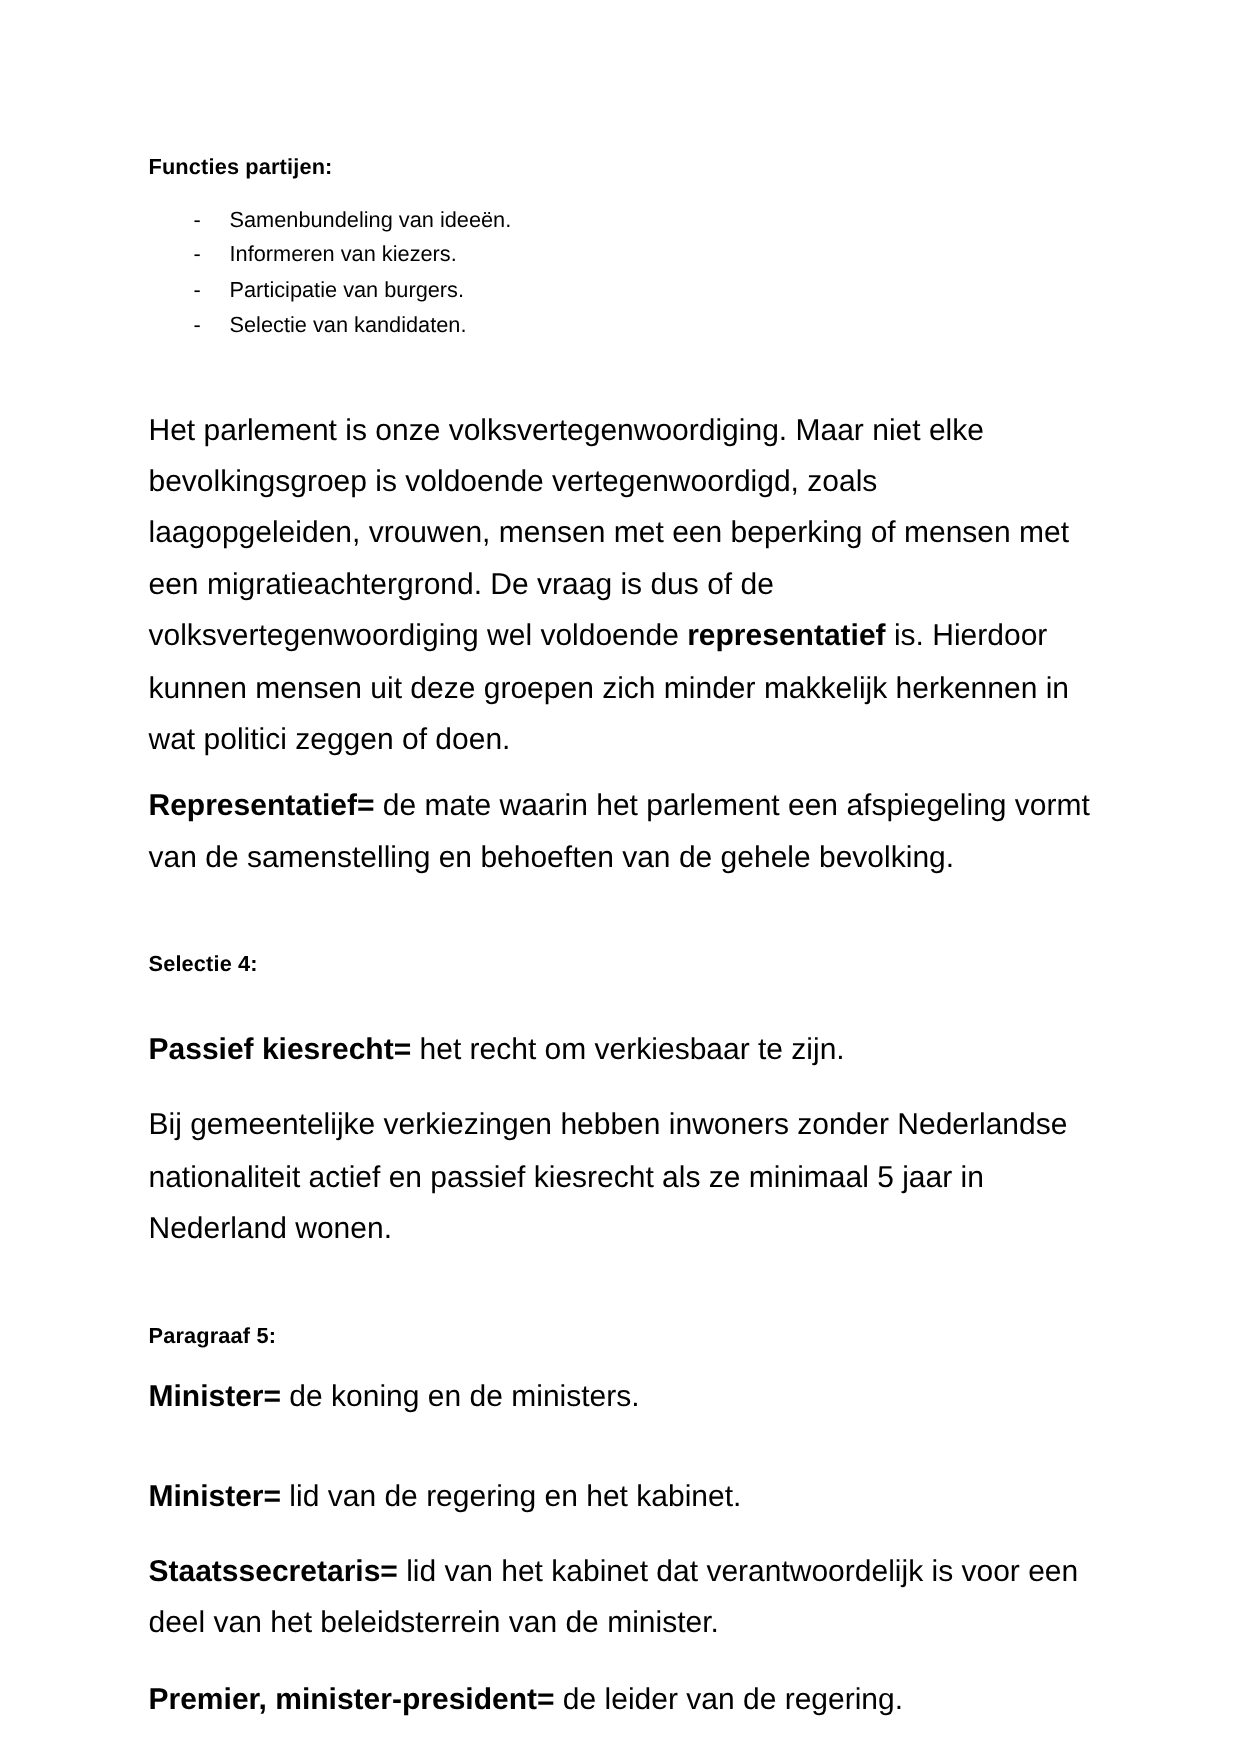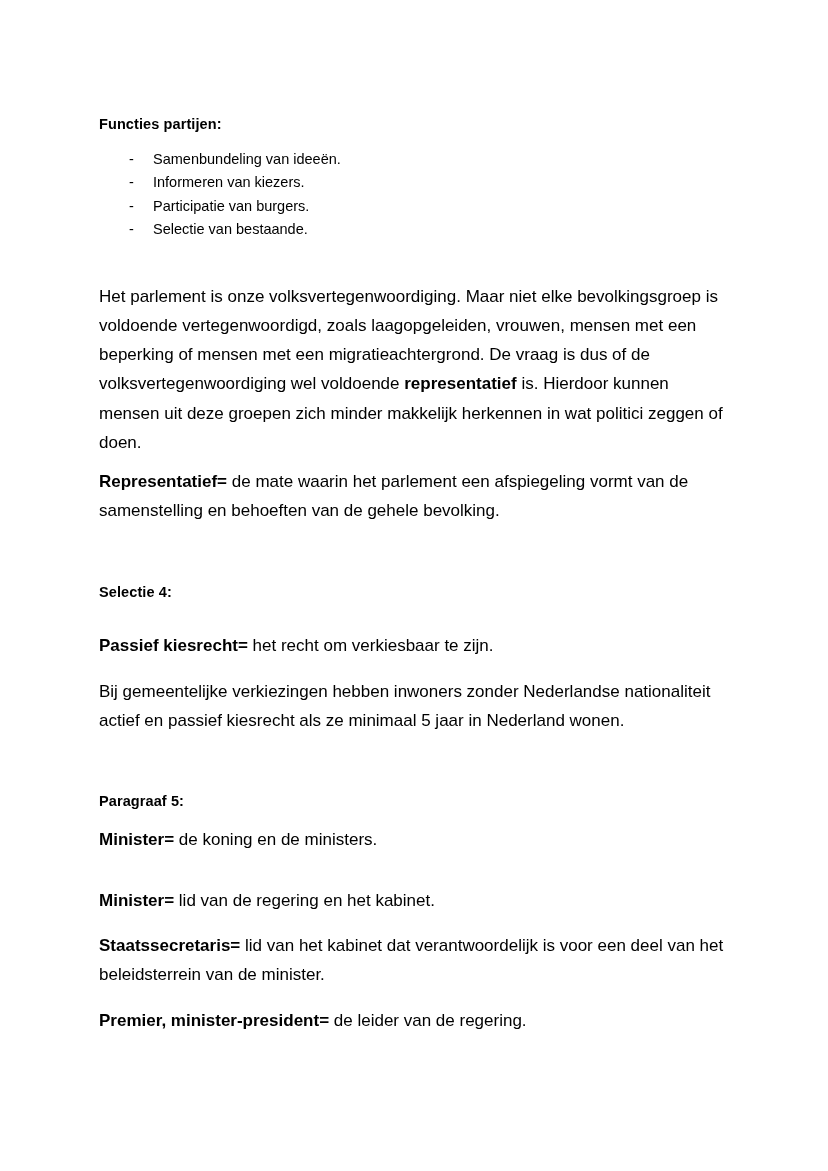--- a/index.html
+++ b/index.html
@@ -26,40 +26,40 @@
   .content {
     position: absolute;
     left: 99px;
     top: 98px;
     width: 630px;
   }
   .heading {
     font-size: 14.5px;
     font-weight: bold;
     line-height: 1.5;
-    margin: 16px 0 12px 0;
+    margin: 4px 0 12px 0;
     letter-spacing: 0.1px;
   }
   .list {
     margin: 0 0 0 0;
     padding: 0;
     list-style: none;
   }
   .list-item {
     font-size: 14.5px;
     line-height: 1.62;
     display: flex;
     padding-left: 30px;
   }
   .list-dash {
     width: 24px;
     flex: 0 0 24px;
   }
   .para {
-    font-size: 17px;
+    font-size: 20px;
     line-height: 1.72;
     margin: 0;
     text-align: left;
   }
   .gap-xl { height: 40px; }
   .gap-m { height: 16px; }
   .gap-s { height: 10px; }
   b { font-weight: bold; }
   .term { font-weight: bold; }
 </style>
@@ -79,21 +79,21 @@
       <li class="list-item">
         <span class="list-dash">-</span>
         <span>Informeren van kiezers.</span>
       </li>
       <li class="list-item">
         <span class="list-dash">-</span>
         <span>Participatie van burgers.</span>
       </li>
       <li class="list-item">
         <span class="list-dash">-</span>
-        <span>Selectie van bestaande.</span>
+        <span>Selectie van kandidaten.</span>
       </li>
     </ul>
 
     <div class="gap-xl"></div>
 
     <p class="para"><span>Het parlement is onze volksvertegenwoordiging. Maar niet elke bevolkingsgroep is voldoende vertegenwoordigd, zoals laagopgeleiden, vrouwen, mensen met een beperking of mensen met een migratieachtergrond. De vraag is dus of de volksvertegenwoordiging wel voldoende </span><b>representatief</b><span> is. Hierdoor kunnen mensen uit deze groepen zich minder makkelijk herkennen in wat politici zeggen of doen.</span></p>
 
     <div class="gap-s"></div>
 
     <p class="para"><span class="term">Representatief=</span><span> de mate waarin het parlement een afspiegeling vormt van de samenstelling en behoeften van de gehele bevolking.</span></p>

